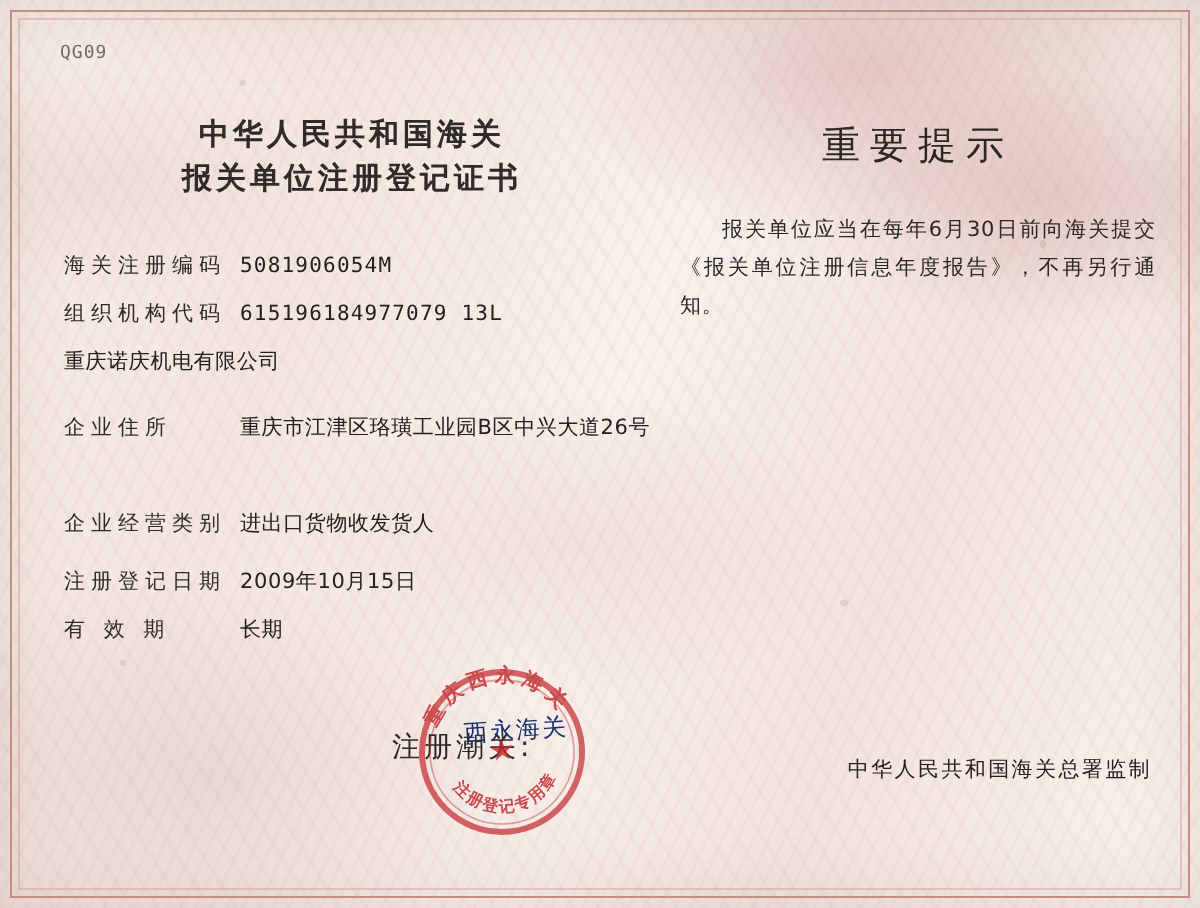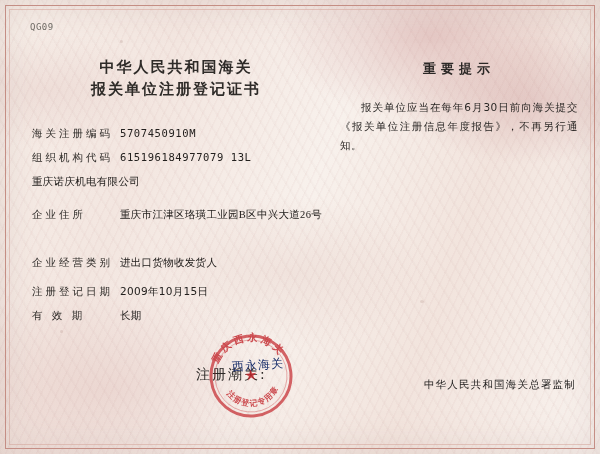--- a/index.html
+++ b/index.html
@@ -134,22 +134,22 @@
 
   
   .right-col {
     position: absolute;
     left: 340px;
     top: 60px;
     width: 238px;
   }
   .notice-title {
     text-align: center;
-    font-size: 13px;
-    font-weight: bold;
+    font-size: 19px;
+    font-weight: normal;
     letter-spacing: 5px;
     color: #2b2826;
   }
   .notice-body {
     margin-top: 20px;
     font-size: 10.5px;
     line-height: 19px;
     color: #2b2826;
     text-align: justify;
     letter-spacing: 0.4px;
@@ -232,30 +232,30 @@
 
   <div class="left-col">
     <div class="cert-title">
       <div class="line1">中华人民共和国海关</div>
       <div class="line2">报关单位注册登记证书</div>
     </div>
 
     <div class="fields">
       <div class="field-row">
         <div class="field-label">海关注册编码</div>
-        <div class="field-value mono">5707450910M</div>
+        <div class="field-value mono">5081906054M</div>
       </div>
       <div class="field-row">
         <div class="field-label">组织机构代码</div>
         <div class="field-value mono">615196184977079 13L</div>
       </div>
       <div class="field-row tall">
         <div class="field-value">重庆诺庆机电有限公司</div>
       </div>
-      <div class="field-row tall" style="margin-top:18px;font-family:Liberation Serif, serif;">
+      <div class="field-row tall" style="margin-top:18px;">
         <div class="field-label">企业住所</div>
         <div class="field-value">重庆市江津区珞璜工业园B区中兴大道26号</div>
       </div>
       <div class="field-row tall" style="margin-top:33px;">
         <div class="field-label">企业经营类别</div>
         <div class="field-value">进出口货物收发货人</div>
       </div>
       <div class="field-row">
         <div class="field-label">注册登记日期</div>
         <div class="field-value">2009年10月15日</div>

